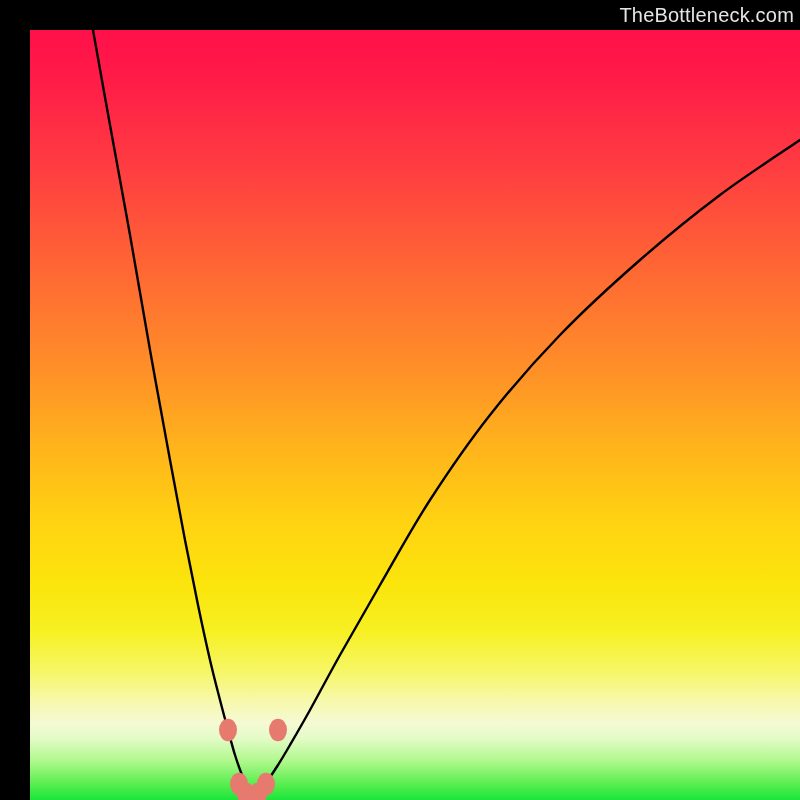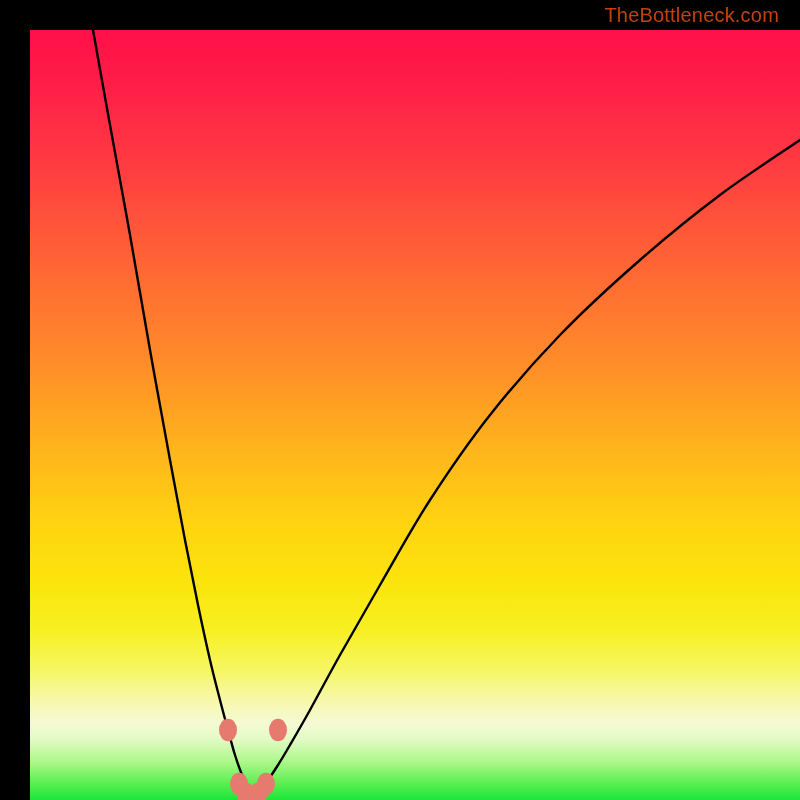--- a/index.html
+++ b/index.html
@@ -40,22 +40,22 @@
       #f5fad4 90%,
       #e3fbc6 92%,
       #aef88b 95%,
       #57ee4e 98%,
       #1ae53b 100%
     );
   }
   .watermark {
     position: absolute;
     top: 4px;
-    right: 21px;
-    color: #c2410c;
+    right: 6px;
+    color: #e5e5e5;
     font-size: 20px;
     font-weight: 500;
     letter-spacing: 0.2px;
     user-select: none;
     margin-left: 20px;
   }
   svg.curve {
     position: absolute;
     left: 0;
     top: 0;

